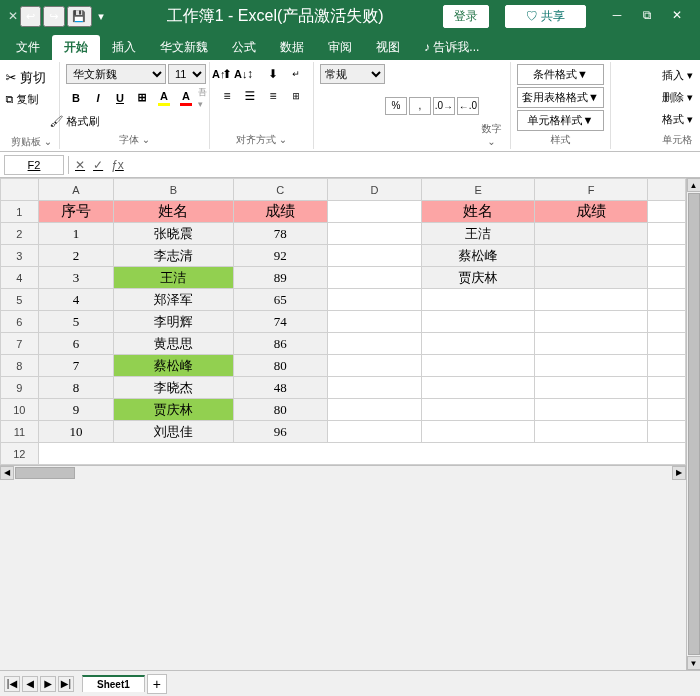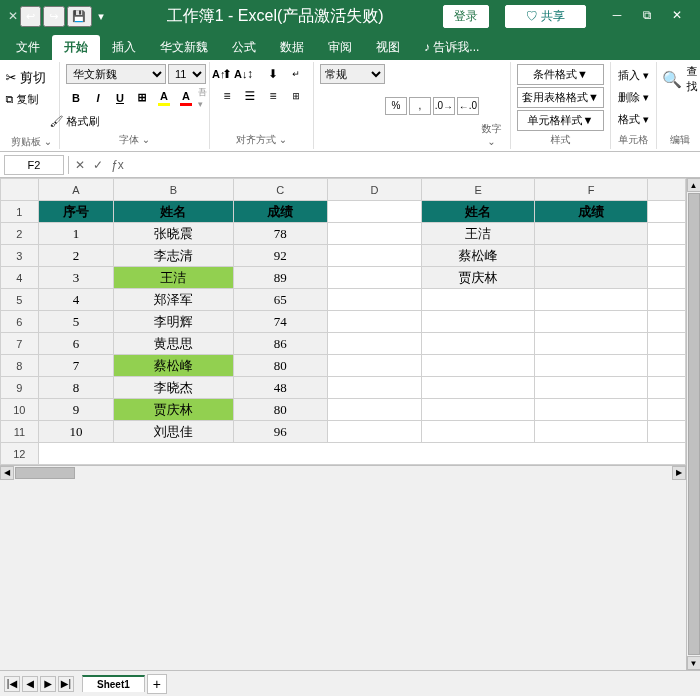--- a/index.html
+++ b/index.html
@@ -74,32 +74,33 @@
     .align-row { display: flex; gap: 1px; margin-bottom: 2px; }
     .align-btn { height: 20px; width: 22px; border: 1px solid transparent; background: transparent; cursor: pointer; font-size: 12px; display: flex; align-items: center; justify-content: center; }
 
     .number-group { display: flex; flex-direction: row; padding: 2px 6px; border-right: 1px solid #e0e0e0; }
     .num-select { height: 20px; font-size: 11px; border: 1px solid #aaa; width: 80px; margin-bottom: 2px; }
     .num-btn { height: 18px; min-width: 22px; font-size: 10px; border: 1px solid #aaa; background: white; cursor: pointer; }
 
     .style-group { display: flex; flex-direction: column; padding: 2px 6px; border-right: 1px solid #e0e0e0; min-width: 100px; }
     .style-btn { height: 22px; font-size: 11px; border: 1px solid #aaa; background: white; cursor: pointer; margin-bottom: 2px; white-space: nowrap; }
 
-    .cell-group { display: flex; flex-direction: column; padding: 2px 6px; border-right: 1px solid #e0e0e0; }
+    .cell-group { display: flex; flex-direction: column; padding: 2px 6px; border-right: 1px solid #e0e0e0; margin-left: 44px; }
     .cell-btn { height: 22px; font-size: 11px; border: 1px solid transparent; background: transparent; cursor: pointer; white-space: nowrap; }
 
     
     .formula-bar {
       display: flex;
       align-items: center;
       height: 26px;
       background: white;
       border-bottom: 1px solid #c0c0c0;
       padding: 0 4px;
       gap: 4px;
+      text-decoration: underline;
     }
     .cell-ref {
       width: 60px; height: 20px; border: 1px solid #c0c0c0;
       font-size: 11px; padding: 0 4px; text-align: center;
     }
     .formula-divider { width: 1px; height: 18px; background: #c0c0c0; }
     .formula-icons { display: flex; gap: 4px; align-items: center; }
     .formula-icon { font-size: 12px; color: #666; cursor: pointer; padding: 0 2px; }
     .formula-input { flex: 1; height: 20px; border: none; outline: none; font-size: 12px; padding: 0 4px; }
 
@@ -132,24 +133,24 @@
       height: 22px;
       font-weight: normal;
     }
 
     .data-cell {
       height: 22px;
       font-family: 'KaiTi', '楷体', serif;
       font-size: 13px;
     }
     .header-cell {
-      background: #0f766e;
+      background: #fca5a5;
       font-family: 'KaiTi', '楷体', serif;
-      font-size: 13px;
-      font-weight: bold;
+      font-size: 15px;
+      font-weight: normal;
     }
     .green-cell { background: #92d050; }
     .empty-cell { background: white; }
 
     
     .sheet-tabs {
       display: flex;
       align-items: center;
       height: 26px;
       background: #f0f0f0;

